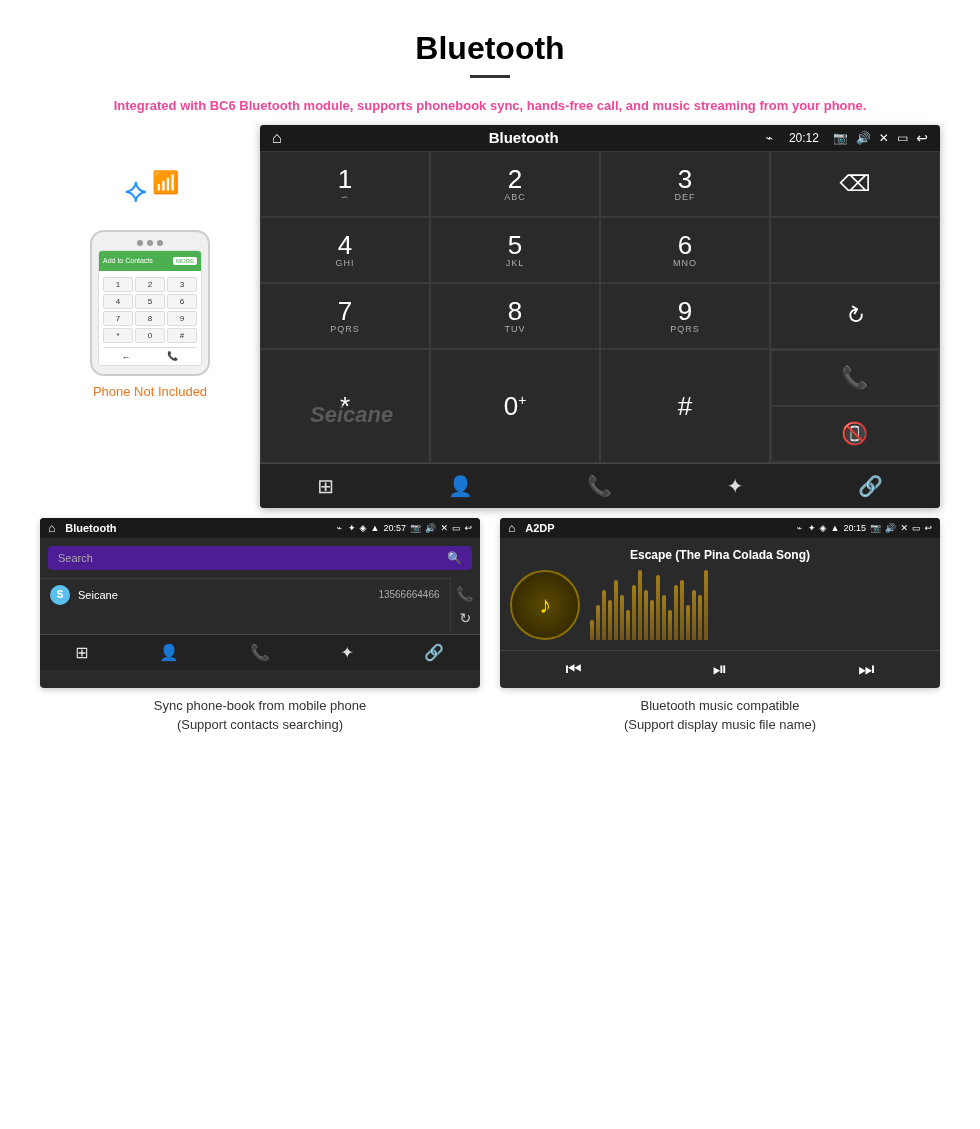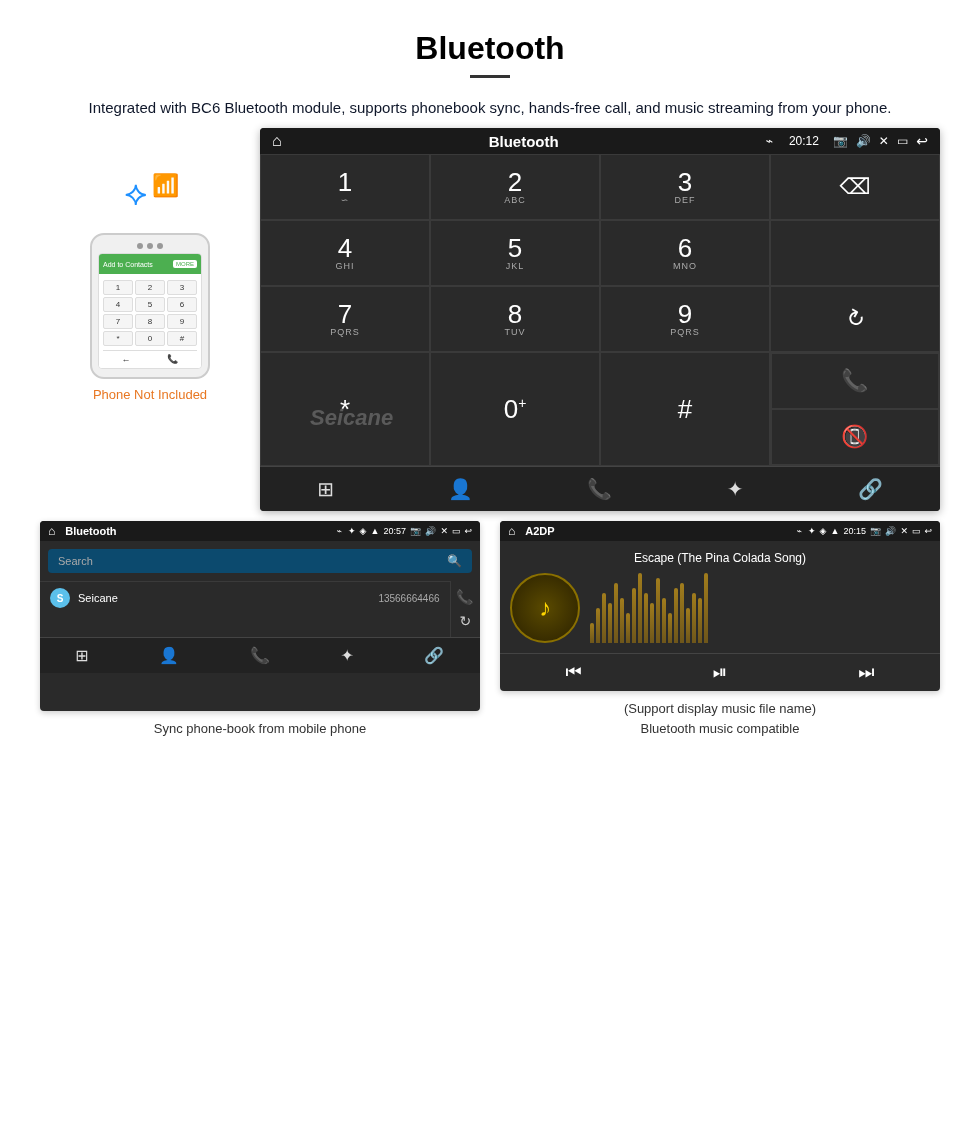--- a/index.html
+++ b/index.html
@@ -26,24 +26,25 @@
     .title-divider {
       width: 40px;
       height: 3px;
       background: #333;
       margin: 0 auto 18px auto;
     }
 
     
     .description {
       text-align: center;
-      font-size: 15px;
-      color: #0f172a;
+      font-size: 13px;
+      color: #ec4899;
       margin-bottom: 8px;
       line-height: 1.6;
+      font-weight: bold;
     }
     .specs-line {
       text-align: center;
       font-size: 14px;
       color: #e87722;
       margin-bottom: 24px;
     }
 
     
     .main-screen-row {
@@ -249,21 +250,21 @@
       gap: 6px;
       font-size: 10px;
       color: #fff;
     }
     .small-status-title { flex: 1; text-align: left; font-size: 11px; font-weight: bold; padding-left: 4px; }
     .small-status-icons { display: flex; gap: 4px; font-size: 9px; }
 
     
     .phonebook-search {
       margin: 8px;
-      background: #0c4a6e;
+      background: #4c1d95;
       border-radius: 4px;
       padding: 5px 10px;
       display: flex;
       align-items: center;
       gap: 6px;
     }
     .search-text { color: #aaa; font-size: 11px; flex: 1; }
     .search-icon-ph { color: #aaa; font-size: 12px; }
 
     .phonebook-entry {
@@ -310,21 +311,21 @@
     .pb-bottom-icon { font-size: 16px; color: #ddd; }
     .pb-bottom-icon.orange { color: #FFA500; }
 
     
     .music-content {
       display: flex;
       flex-direction: column;
       align-items: center;
       padding: 10px;
     }
-    .music-title { color: #fff; font-size: 12px; margin-bottom: 8px; text-align: center; }
+    .music-title { color: #fff; font-size: 12px; margin-bottom: 8px; text-align: center; font-weight: bold; }
     .music-main-area {
       display: flex;
       align-items: center;
       gap: 10px;
       width: 100%;
     }
     .music-album {
       width: 70px; height: 70px;
       background: radial-gradient(circle, #5a4a00 0%, #2a2000 100%);
       border-radius: 50%;
@@ -582,20 +583,21 @@
         <div class="phonebook-bottom-bar">
           <span class="pb-bottom-icon">⊞</span>
           <span class="pb-bottom-icon orange">👤</span>
           <span class="pb-bottom-icon">📞</span>
           <span class="pb-bottom-icon">✦</span>
           <span class="pb-bottom-icon">🔗</span>
         </div>
       </div>
       <div class="bottom-caption">
         <div>Sync phone-book from mobile phone</div>
+        <div>(Support contacts searching)</div>
       </div>
     </div>
 
     <div class="bottom-screen-card">
       <div class="bottom-screen">
 
         <div class="small-statusbar">
           <span style="font-size:12px;">⌂</span>
           <span class="small-status-title">A2DP</span>
           <span style="font-size:9px;">⌁</span>
@@ -646,20 +648,20 @@
         </div>
 
         <div class="music-controls">
           <span class="music-ctrl-icon">⏮</span>
           <span class="music-ctrl-icon">⏯</span>
           <span class="music-ctrl-icon">⏭</span>
         </div>
 
       </div>
       <div class="bottom-caption">
+        <div>Bluetooth music compatible</div>
         <div>(Support display music file name)</div>
-        <div>Bluetooth music compatible</div>
       </div>
     </div>
 
   </div>
 
 </div>
 
 </body></html>

